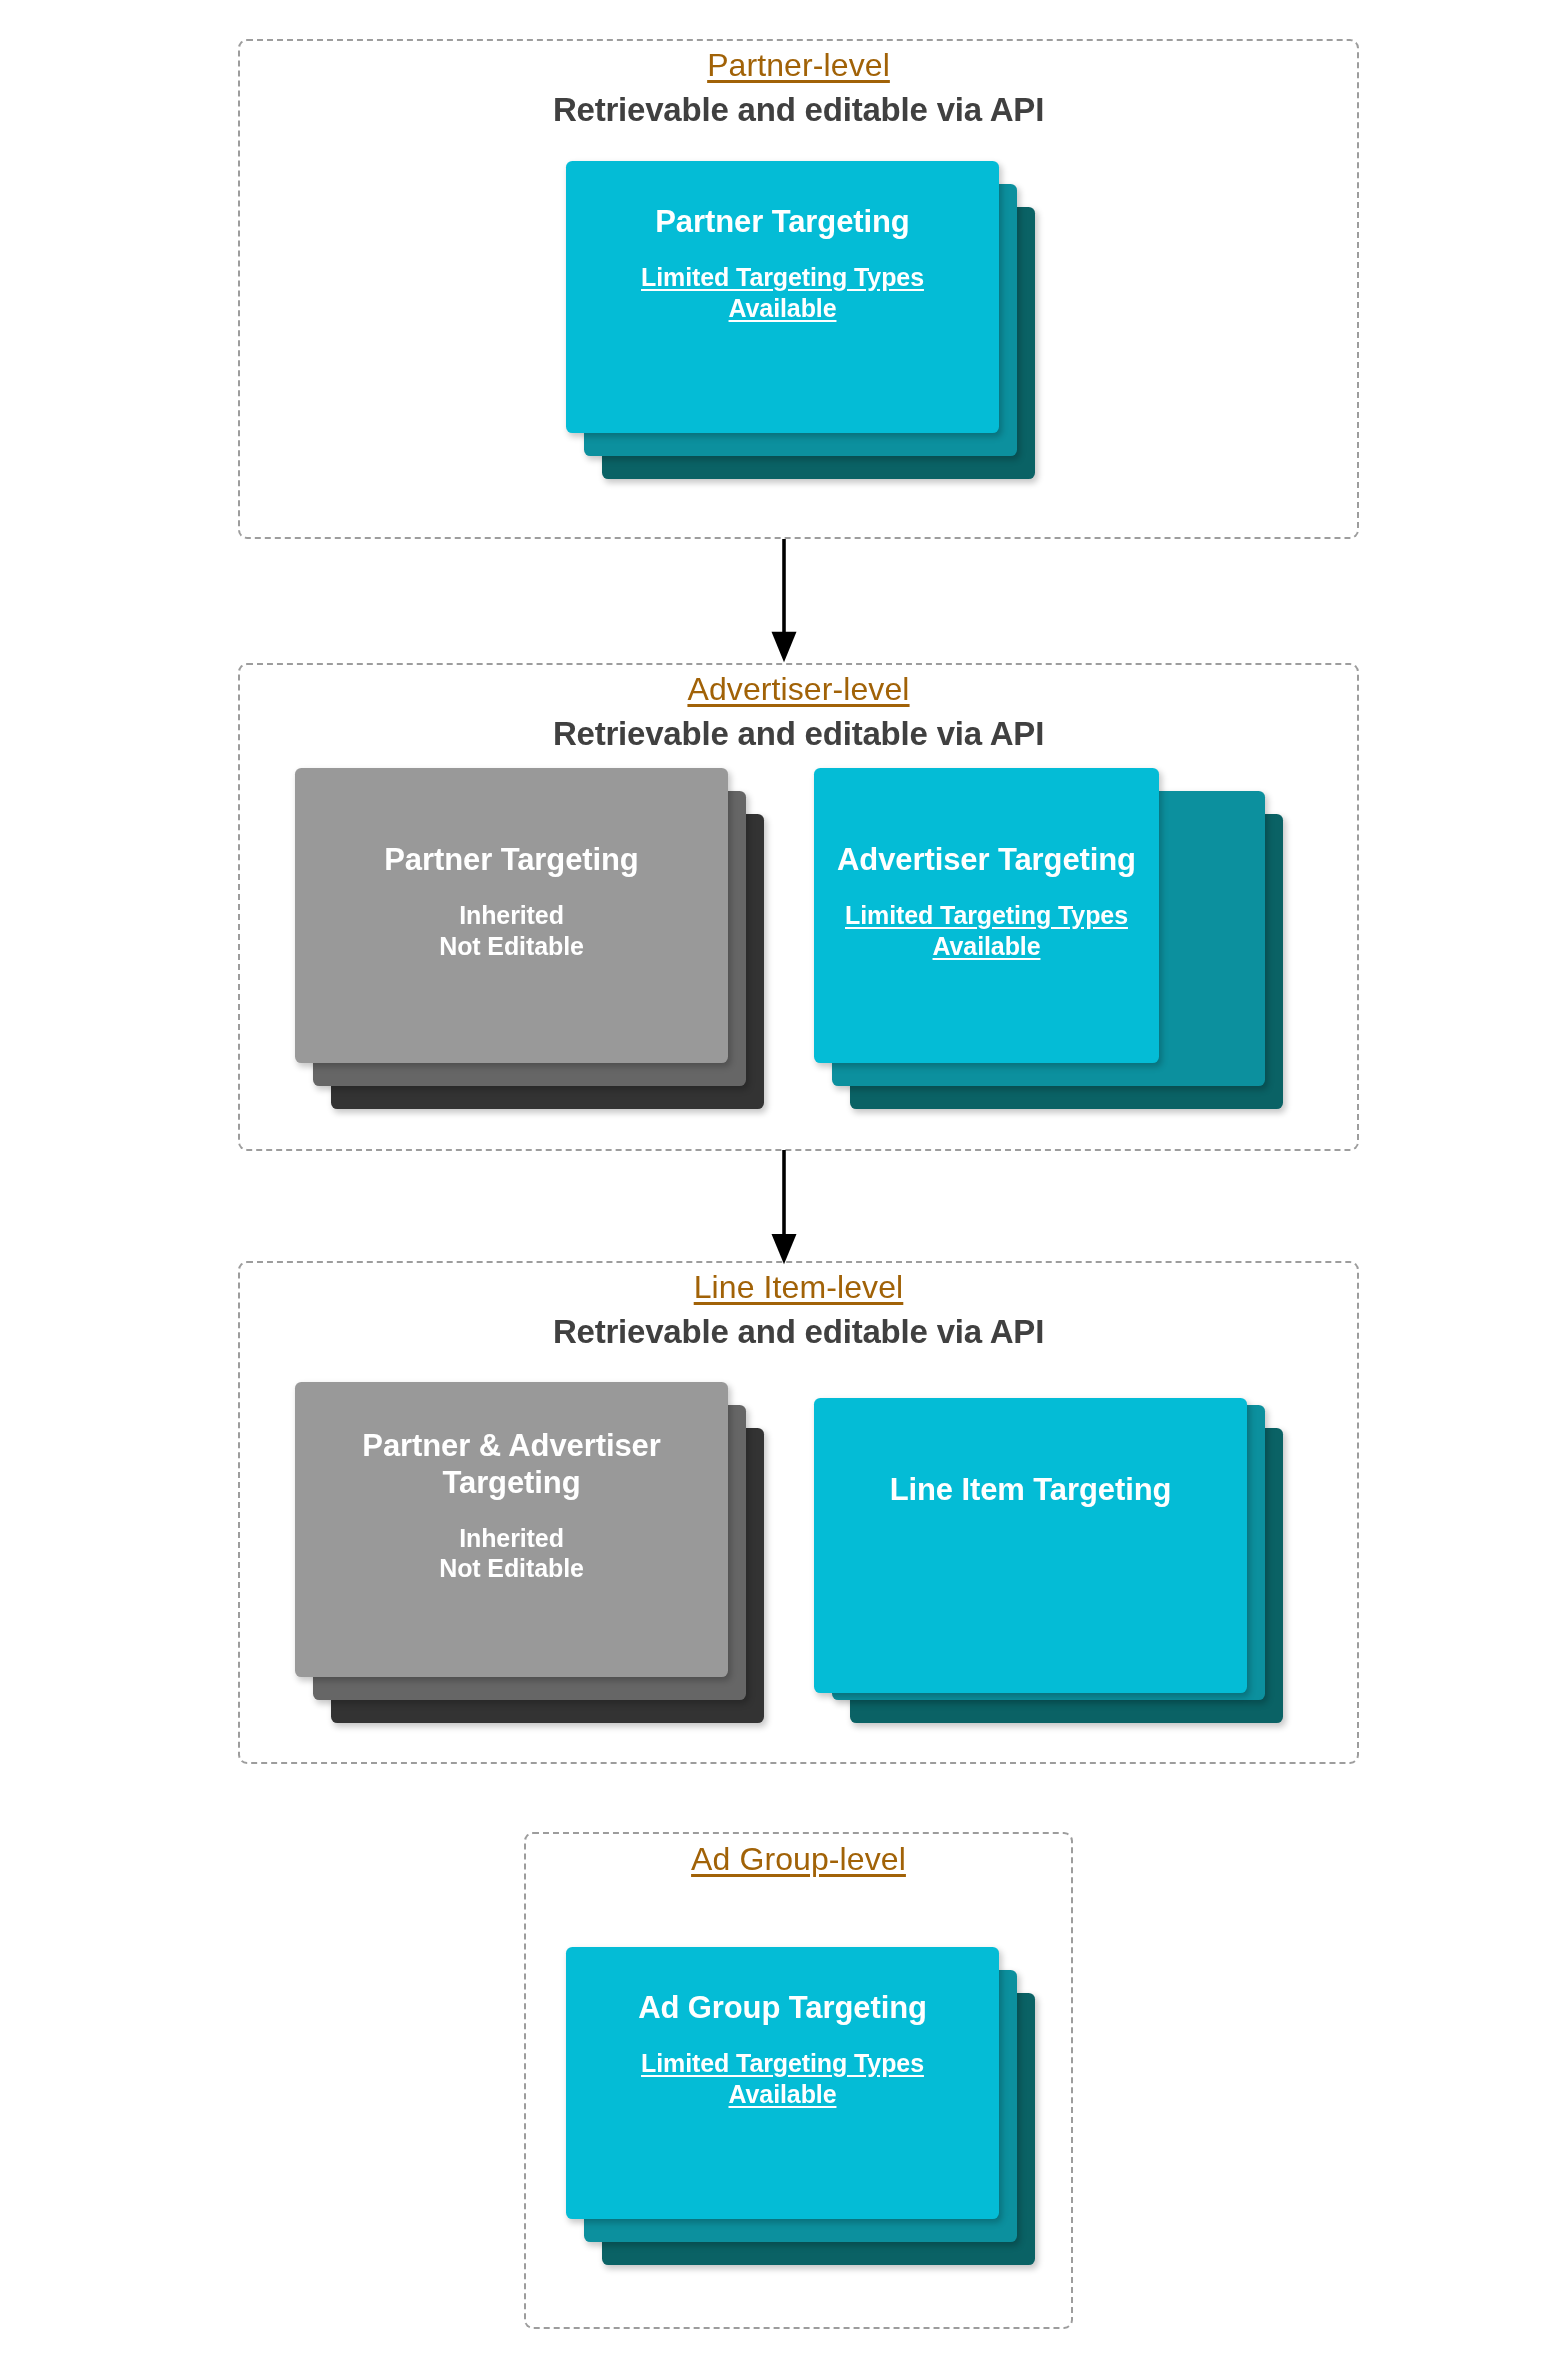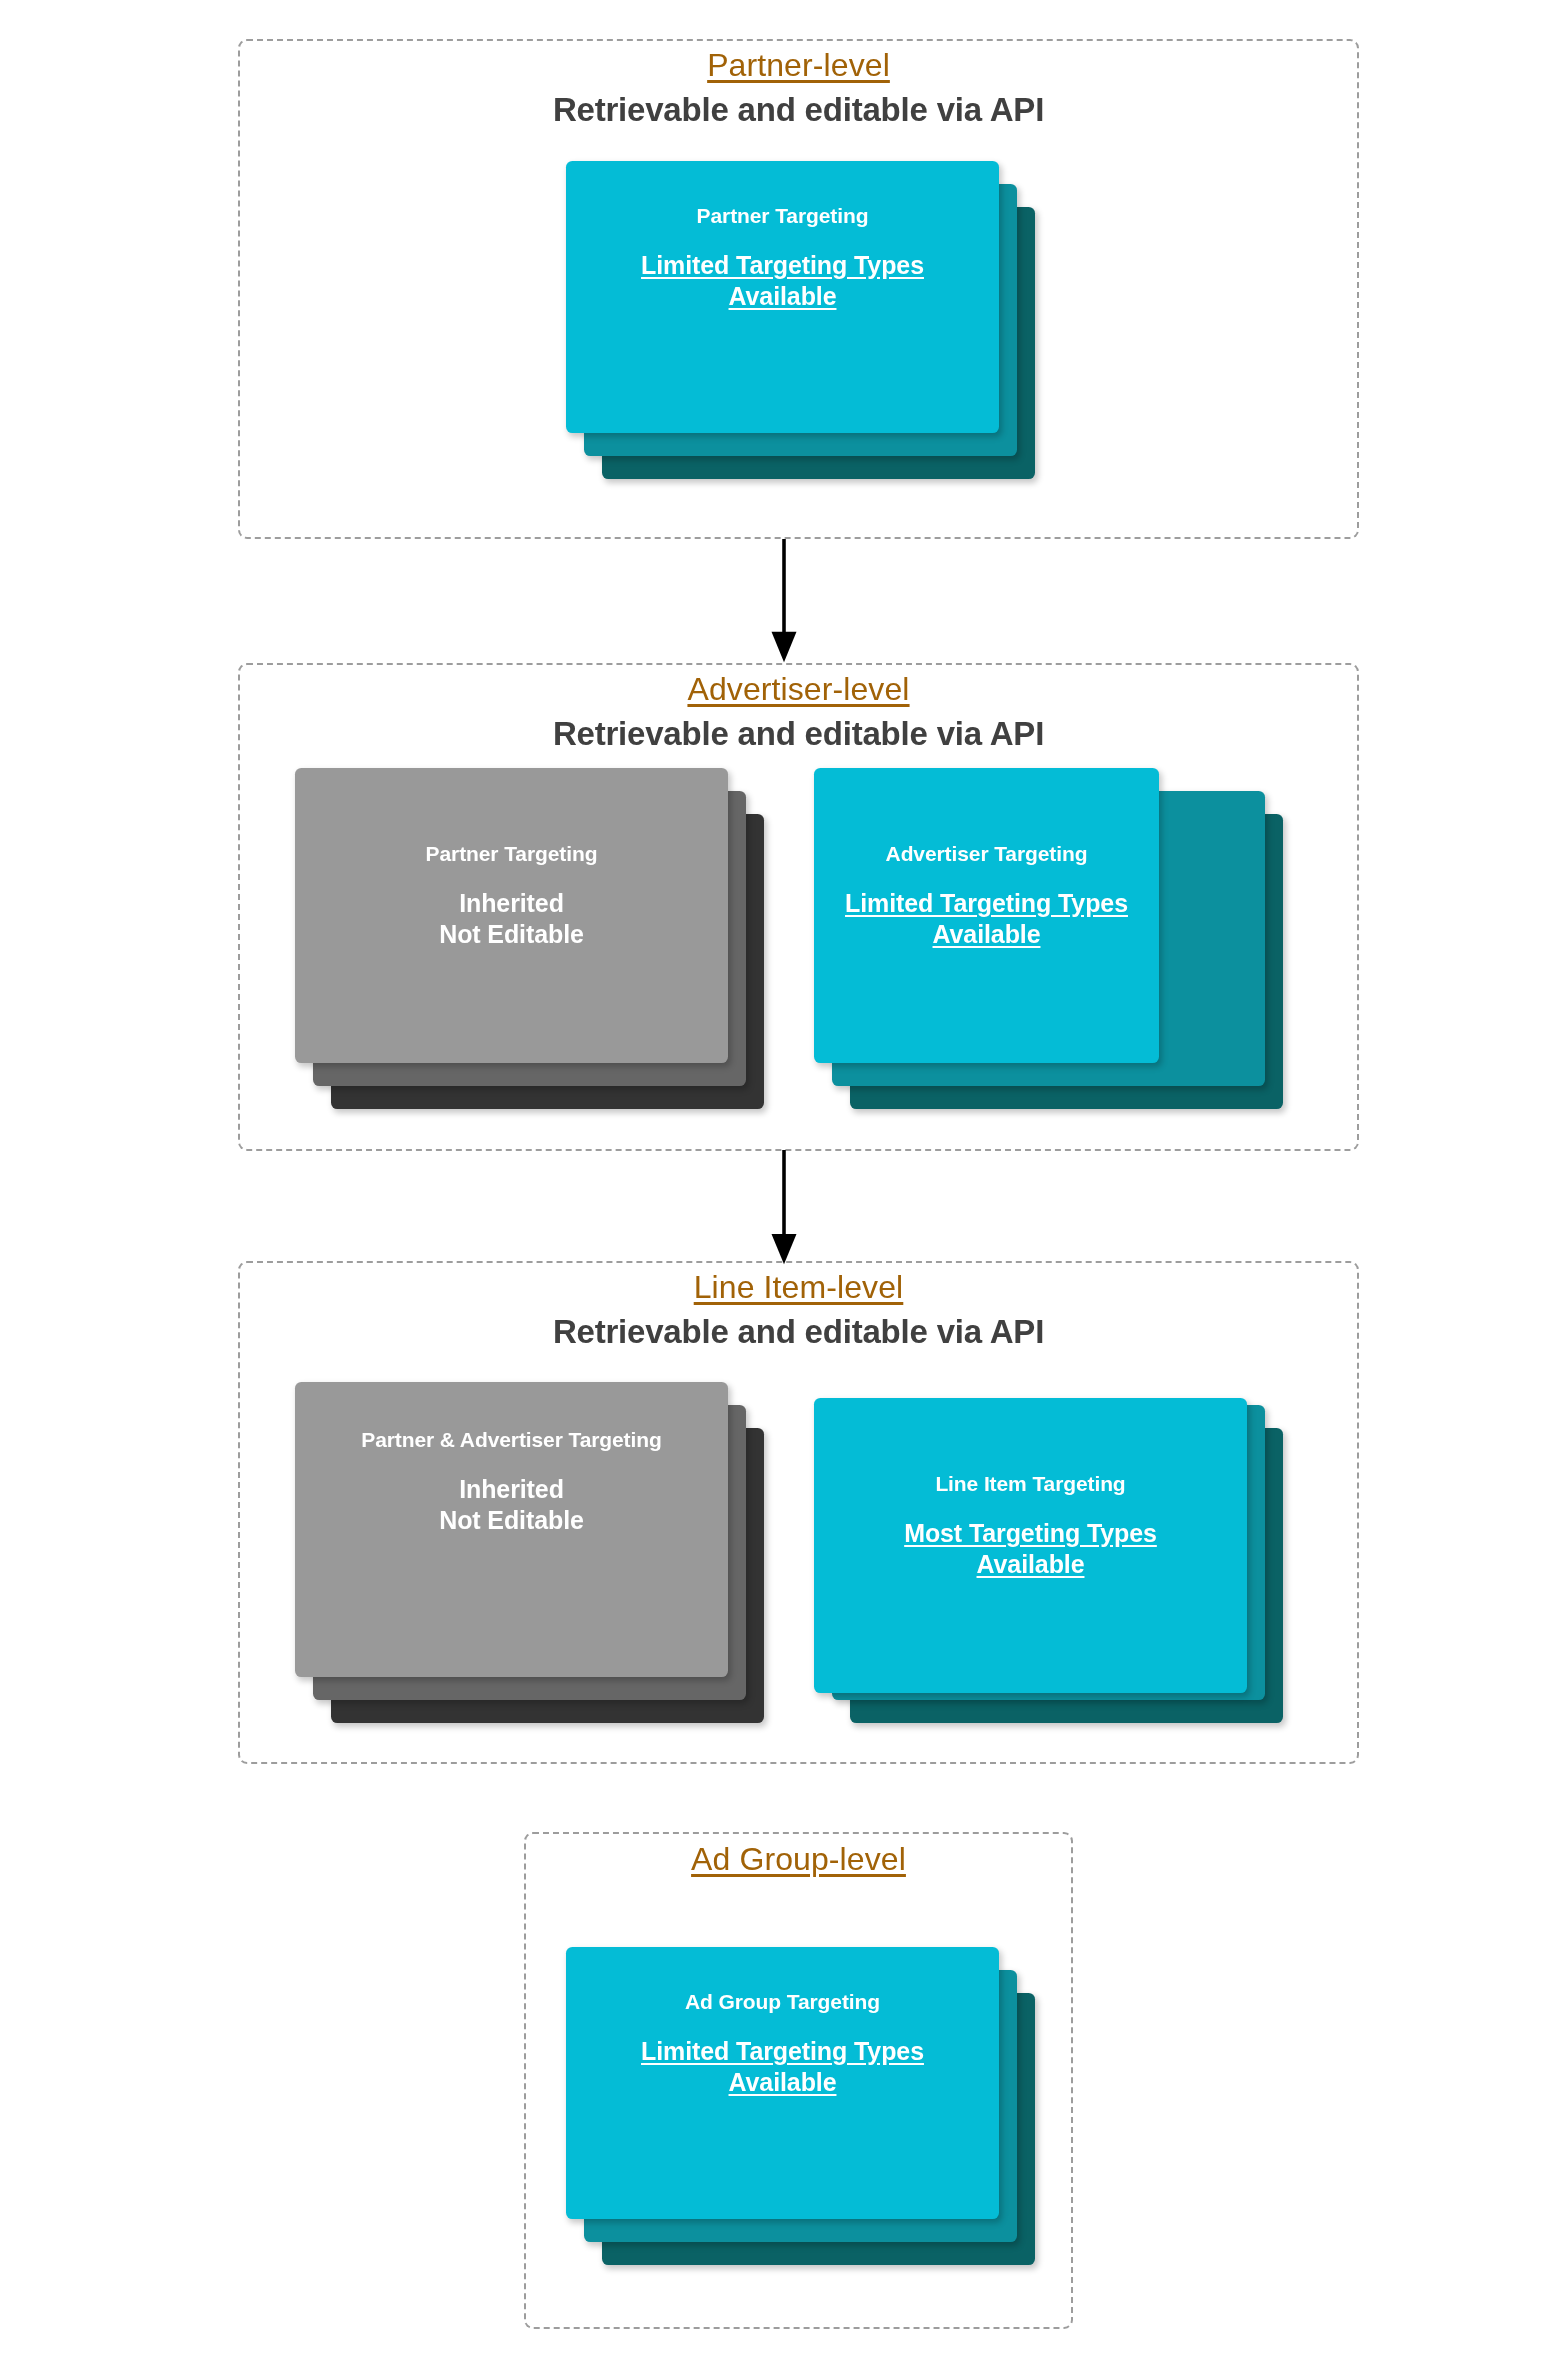--- a/index.html
+++ b/index.html
@@ -82,21 +82,21 @@
     display: flex;
     flex-direction: column;
     align-items: center;
     justify-content: flex-start;
     padding: 0 14.3px;
     box-sizing: border-box;
     text-align: center;
   }
 
   .card-title {
-    font-size: 21px;
+    font-size: 31px;
     font-weight: 700;
     color: #ffffff;
     line-height: 1.18;
     letter-spacing: -0.1px;
   }
   .card-note {
     margin-top: 21.4px;
     font-size: 25px;
     font-weight: 700;
     color: #ffffff;
@@ -194,21 +194,20 @@
       </div>
     </div>
   </div>
 
   <div class="stack" style="left:814px; top:1382px; width:473px; height:357px;">
     <div class="card back" style="left:36px; top:46px; width:433px; height:295px; background:#0a6265;"></div>
     <div class="card mid" style="left:18px; top:23px; width:433px; height:295px; background:#0c909e;"></div>
     <div class="card front" style="left:0px; top:16px; width:433px; height:295px; background:#04bcd6;">
       <div class="card-body" style="padding-top:74px;">
         <div class="card-title">Line Item Targeting</div>
-        <div class="card-note underlined" style="max-width:317px;">Most Targeting Types Available</div>
       </div>
     </div>
   </div>
 
   <div class="level-box" style="left:524px; top:1832px; width:549px; height:497px;"></div>
 
   <div class="level-header" style="left:524px; top:1840px; width:549px;">
     <span class="level-title">Ad Group-level</span>
   </div>
 

